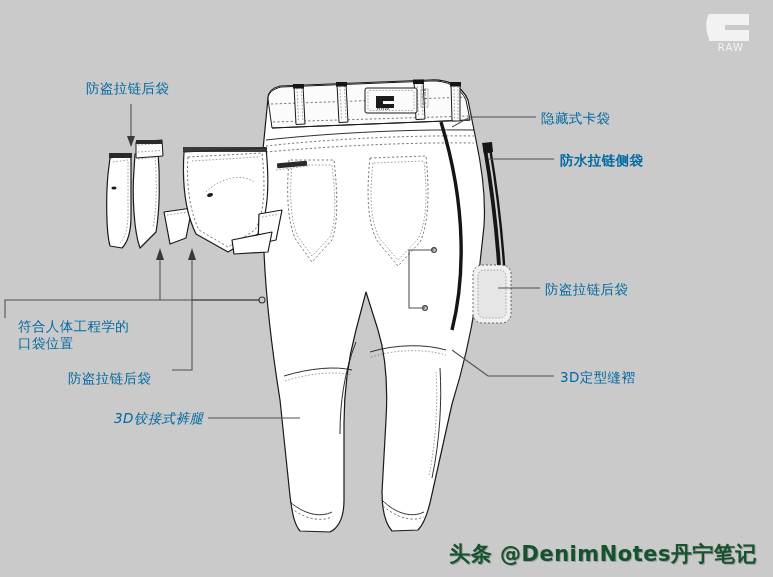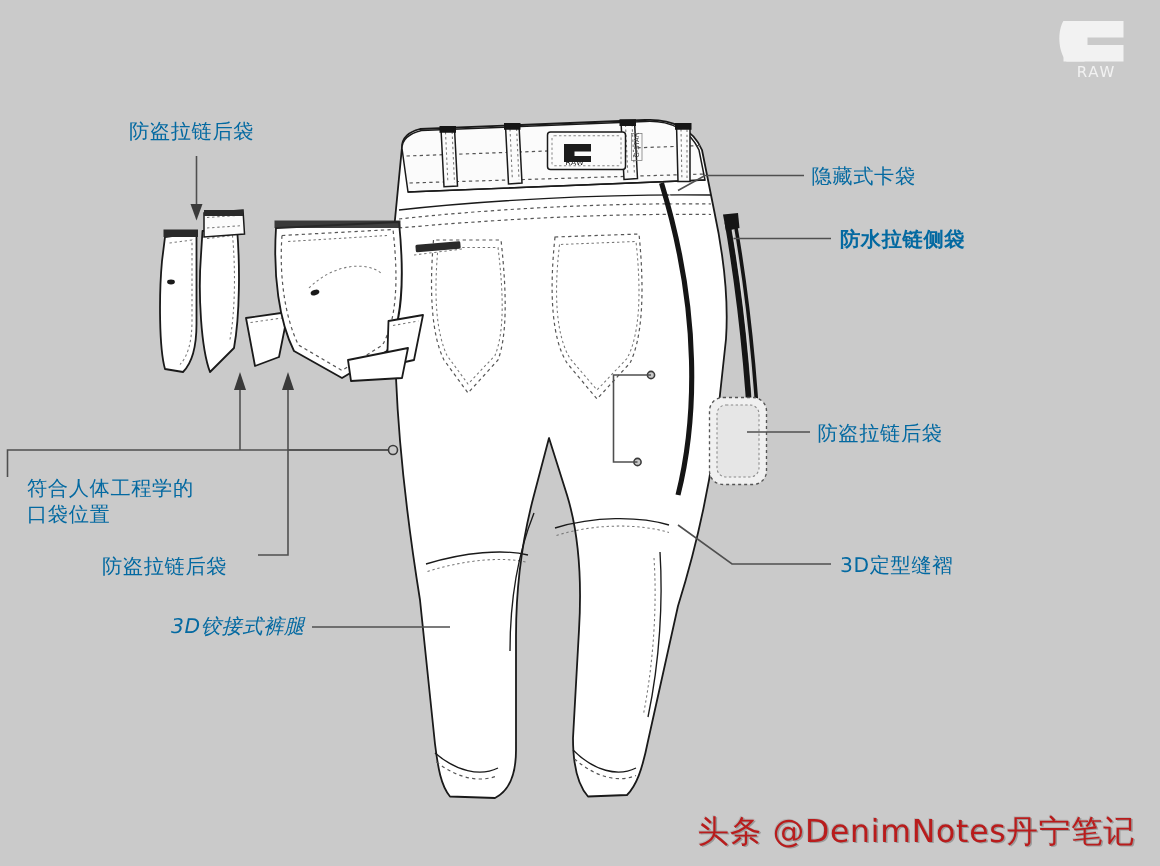--- a/index.html
+++ b/index.html
@@ -18,22 +18,22 @@
     font-size:13.5px;
     line-height:17px;
     letter-spacing:.4px;
     white-space:pre;
     font-family:"DejaVu Sans","Liberation Sans",sans-serif;
   }
   #wm{
     position:absolute;
     right:16px;bottom:9px;
     font-size:21px;
-    font-weight:normal;
-    color:#b91c1c;
+    font-weight:bold;
+    color:#14532d;
     text-shadow:1px 1px 0 #9a9a9a,-0.5px -0.5px 0 #b5b5b5;
     letter-spacing:.5px;
     font-family:"DejaVu Sans","Liberation Sans",sans-serif;
     white-space:pre;
   }
   #logo{position:absolute;right:14px;top:8px;width:56px;height:46px;}
 </style>
 </head>
 <body>
 

